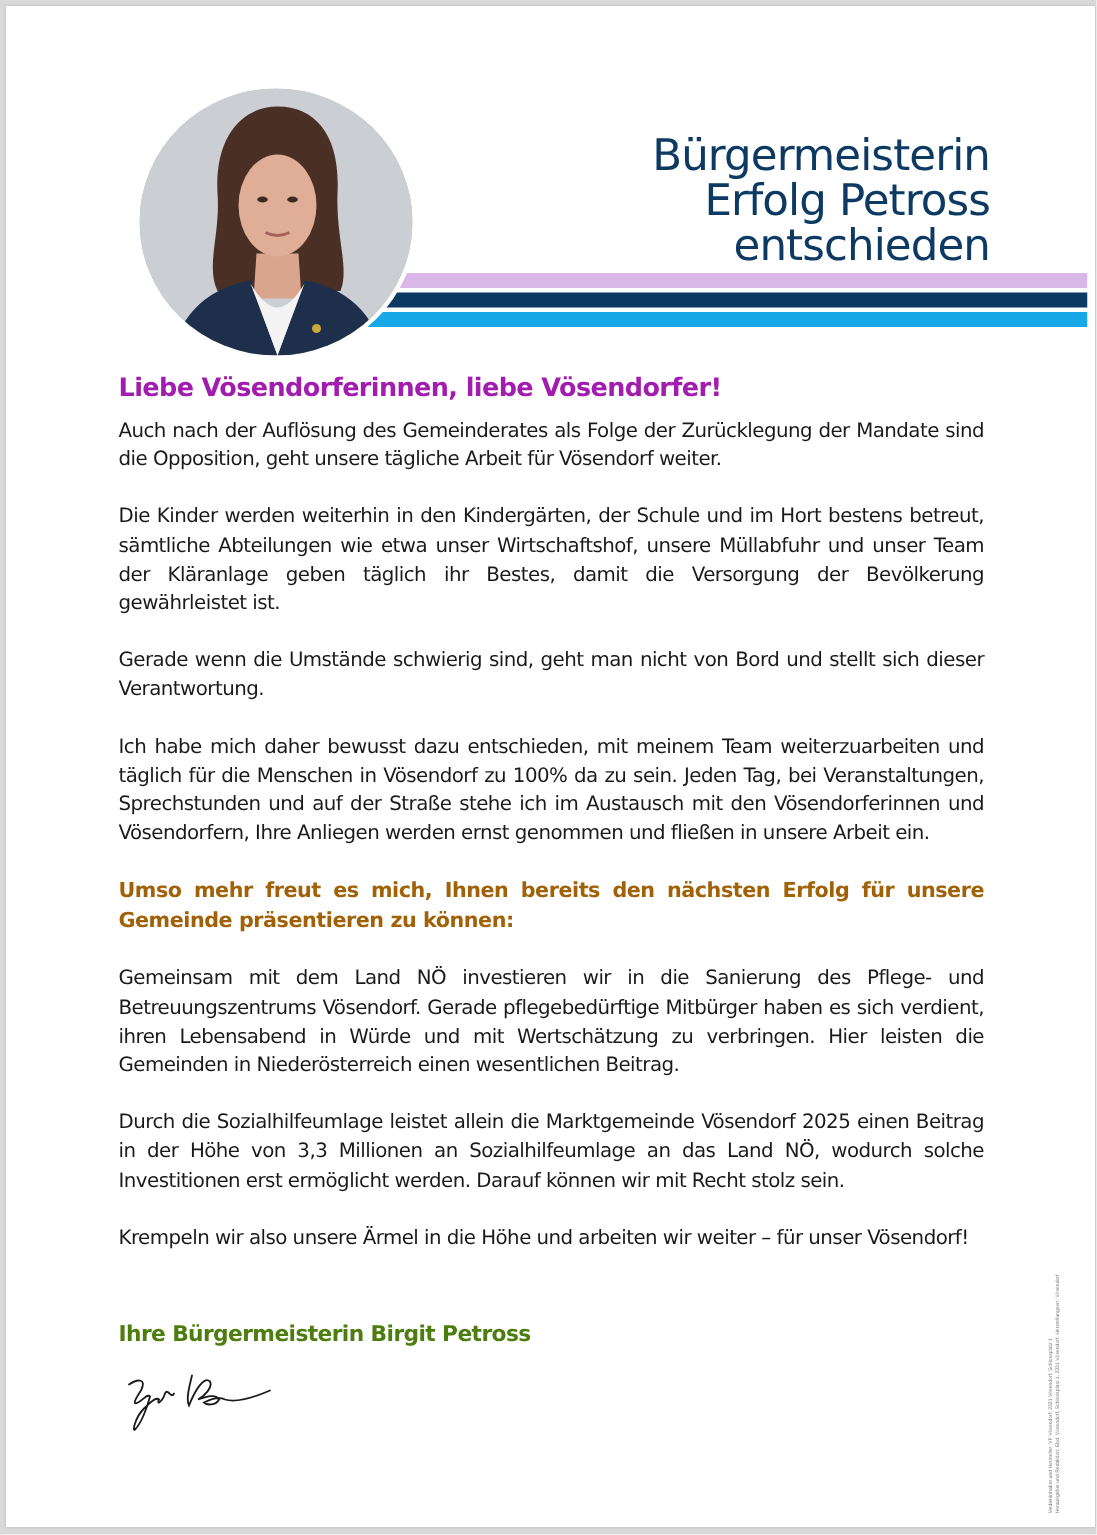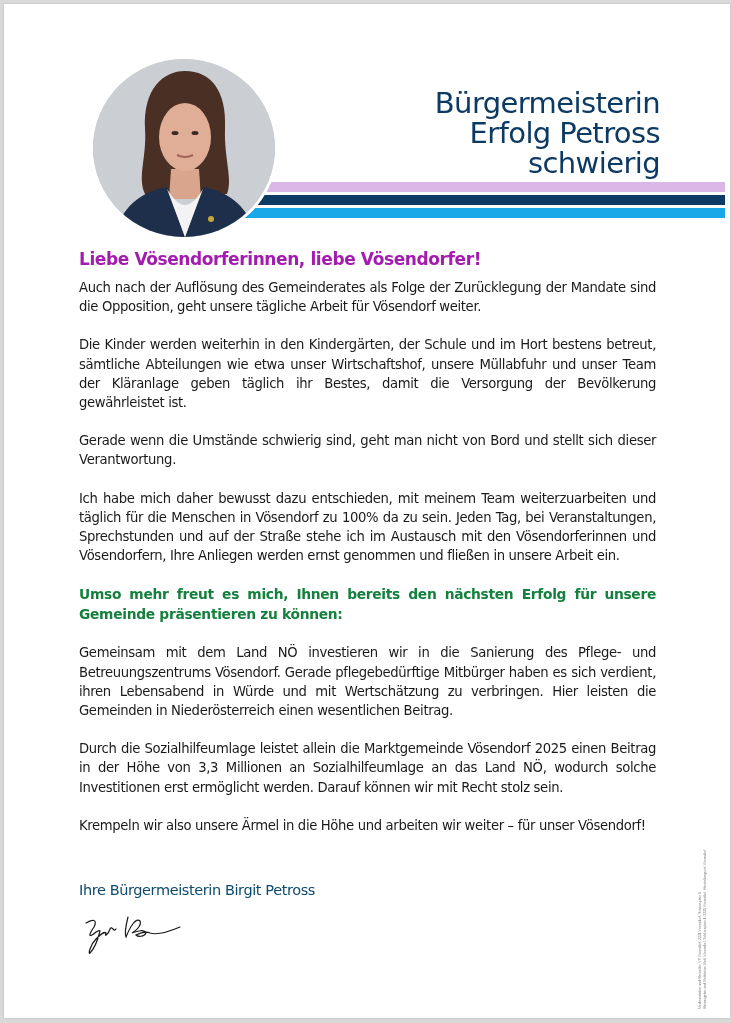--- a/index.html
+++ b/index.html
@@ -60,35 +60,35 @@
     font-size: 17px;
     font-weight: bold;
     color: #a21caf;
     margin: 0 0 8px 0;
     letter-spacing: -0.4px;
     line-height: 22px;
   }
   .para { margin: 0 0 19px 0; text-align: justify; }
   .para.last { margin-bottom: 4px; }
   .highlight {
-    color: #15803d;
+    color: #a16207;
     font-weight: bold;
     font-size: 13.8px;
     line-height: 20px;
     text-align: justify;
     margin: 0 0 19px 0;
     letter-spacing: -0.3px;
   }
   .closing {
     position: absolute;
     left: 75px; top: 878px;
     font-family: "DejaVu Sans", sans-serif;
-    font-weight: normal;
+    font-weight: bold;
     font-size: 14.5px;
-    color: #0c4a6e;
+    color: #4d7c0f;
     letter-spacing: -0.4px;
   }
   .signature {
     position: absolute;
     left: 76px; top: 905px;
     width: 110px; height: 50px;
   }
   .imprint {
     position: absolute;
     left: 694px; top: 760px;
@@ -140,21 +140,21 @@
 
       <path d="M74,130 L92,178 L110,130 C104,140 98,146 92,146 C86,146 80,140 74,130 Z" fill="#f3f3f3"></path>
 
       <circle cx="118" cy="160" r="3" fill="#c9a73a"></circle>
     </svg>
   </div>
 
   <div class="title-block">
     <div>Bürgermeisterin</div>
     <div>Erfolg Petross</div>
-    <div>schwierig</div>
+    <div>entschieden</div>
   </div>
 
   <div class="content">
     <h1 class="greeting">Liebe Vösendorferinnen, liebe Vösendorfer!</h1>
     <p class="para">Auch nach der Auflösung des Gemeinderates als Folge der Zurücklegung der Mandate sind die Opposition, geht unsere tägliche Arbeit für Vösendorf weiter.</p>
     <p class="para">Die Kinder werden weiterhin in den Kindergärten, der Schule und im Hort bestens betreut, sämtliche Abteilungen wie etwa unser Wirtschaftshof, unsere Müllabfuhr und unser Team der Kläranlage geben täglich ihr Bestes, damit die Versorgung der Bevölkerung gewährleistet ist.</p>
     <p class="para">Gerade wenn die Umstände schwierig sind, geht man nicht von Bord und stellt sich dieser Verantwortung.</p>
     <p class="para">Ich habe mich daher bewusst dazu entschieden, mit meinem Team weiterzuarbeiten und täglich für die Menschen in Vösendorf zu 100% da zu sein. Jeden Tag, bei Veranstaltungen, Sprechstunden und auf der Straße stehe ich im Austausch mit den Vösendorferinnen und Vösendorfern, Ihre Anliegen werden ernst genommen und fließen in unsere Arbeit ein.</p>
     <p class="highlight">Umso mehr freut es mich, Ihnen bereits den nächsten Erfolg für unsere Gemeinde präsentieren zu können:</p>
     <p class="para">Gemeinsam mit dem Land NÖ investieren wir in die Sanierung des Pflege- und Betreuungszentrums Vösendorf. Gerade pflegebedürftige Mitbürger haben es sich verdient, ihren Lebensabend in Würde und mit Wertschätzung zu verbringen. Hier leisten die Gemeinden in Niederösterreich einen wesentlichen Beitrag.</p>

